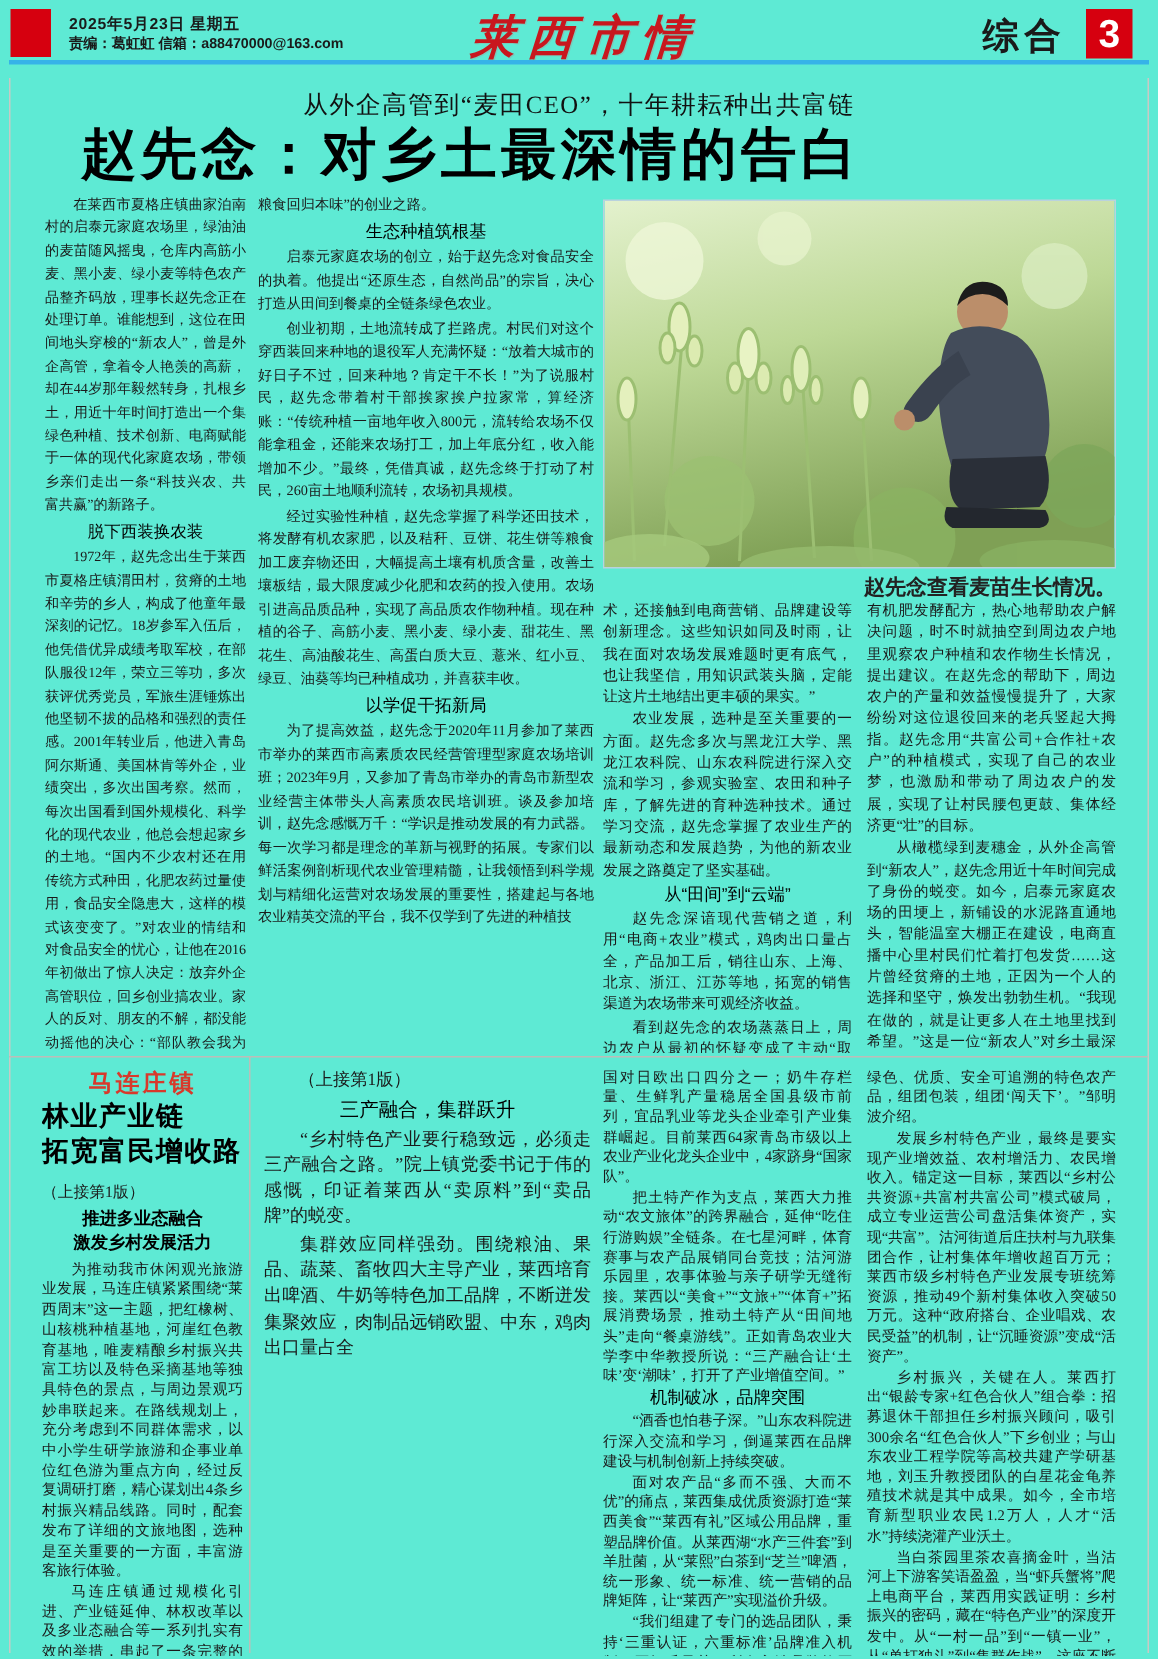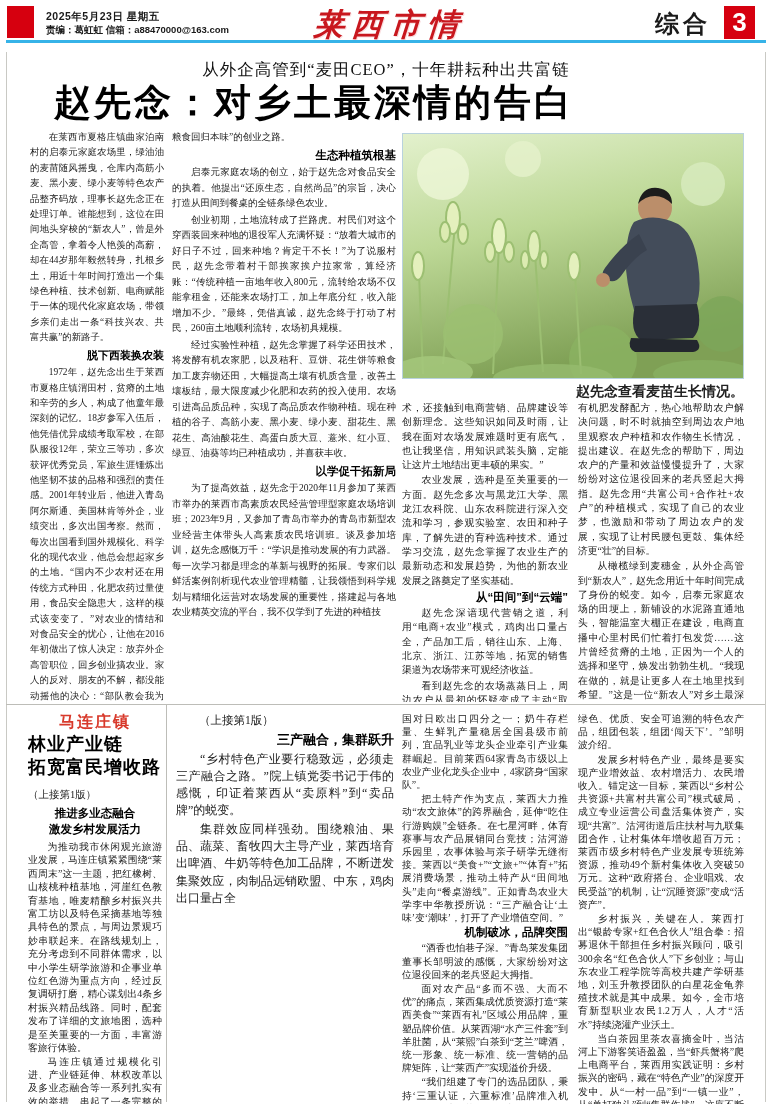--- a/index.html
+++ b/index.html
@@ -1,16 +1,16 @@
 <!DOCTYPE html>
 <html><head>
 <meta charset="utf-8">
 <style>
   html,body{margin:0;padding:0;background:#e8e8e4;}
-  .page{position:relative;width:772px;height:1106px;background:#ffffff;overflow:hidden;
+  .page{position:relative;width:772px;height:1106px;background:#5eead4;overflow:hidden;
         font-family:"Liberation Serif","DejaVu Serif",serif;color:#1a1a1a;}
   
   .edge-v{position:absolute;top:52px;bottom:4px;width:1px;background:#c9c9c4;}
   
   .red-block{position:absolute;background:#d6000f;}
   .blue-rule{position:absolute;left:6px;right:6px;top:40px;height:3px;background:#36b3e8;}
   .date-block{position:absolute;left:46px;top:9px;font-family:"Liberation Sans","DejaVu Sans",sans-serif;}
   .date-line{font-size:10.5px;font-weight:bold;letter-spacing:.5px;line-height:14px;}
   .editor-line{font-size:9.5px;font-weight:bold;line-height:13px;}
   .masthead{position:absolute;left:250px;top:4px;width:280px;text-align:center;
@@ -25,22 +25,22 @@
   
   .kicker{position:absolute;left:0;top:59px;width:772px;text-align:center;
     font-size:16.5px;letter-spacing:1px;color:#111;}
   .headline{position:absolute;left:0;top:78px;width:628px;text-align:center;
     font-family:"Liberation Sans","DejaVu Sans",sans-serif;font-weight:900;
     font-size:37px;letter-spacing:3px;color:#000;}
   
   .col{position:absolute;overflow:hidden;text-align:justify;}
   .col p{margin:0 0 1px 0;text-indent:2em;}
   .col p.cont{text-indent:0;}
-  .colhead{margin:2px 0 2px 0;text-align:right;font-family:"Liberation Sans","DejaVu Sans",sans-serif;
-    font-weight:bold;color:#000;text-indent:0;}
+  .colhead{margin:2px 0 2px 0;text-align:center;font-family:"Liberation Sans","DejaVu Sans",sans-serif;
+    font-weight:normal;color:#000;text-indent:0;}
   .c-main1{left:30px;top:130px;width:134px;height:572px;font-size:9.4px;line-height:15.4px;}
   .c-main1 .colhead{font-size:11px;}
   .c-main2{left:172px;top:130px;width:224px;height:572px;font-size:9.5px;line-height:15.5px;}
   .c-main2 .colhead{font-size:11.5px;}
   .c-mainA,.c-mainB{top:401px;width:166px;height:301px;font-size:9.8px;line-height:14.3px;}
   .c-mainA{left:402px;}
   .c-mainB{left:578px;}
   .c-mainA .colhead{font-size:11.5px;}
   
   .photo{position:absolute;left:402px;top:133px;width:342px;height:246px;border:1px solid #b9d2de;box-sizing:border-box;}
@@ -227,21 +227,21 @@
         <p>集群效应同样强劲。围绕粮油、果品、蔬菜、畜牧四大主导产业，莱西培育出啤酒、牛奶等特色加工品牌，不断迸发集聚效应，肉制品远销欧盟、中东，鸡肉出口量占全</p>
       </div>
   </div>
   <div class="col c-r2">
     <p class="cont">国对日欧出口四分之一；奶牛存栏量、生鲜乳产量稳居全国县级市前列，宜品乳业等龙头企业牵引产业集群崛起。目前莱西64家青岛市级以上农业产业化龙头企业中，4家跻身“国家队”。</p>
     <div>
         <p>把土特产作为支点，莱西大力推动“农文旅体”的跨界融合，延伸“吃住行游购娱”全链条。在七星河畔，体育赛事与农产品展销同台竞技；沽河游乐园里，农事体验与亲子研学无缝衔接。莱西以“美食+”“文旅+”“体育+”拓展消费场景，推动土特产从“田间地头”走向“餐桌游线”。正如青岛农业大学李中华教授所说：“三产融合让‘土味’变‘潮味’，打开了产业增值空间。”</p>
       </div>
     <h4 class="colhead">机制破冰，品牌突围</h4>
     <div>
-        <p>“酒香也怕巷子深。”青岛莱发集团董事长邹明波的感慨，大家纷纷对这位退役回来的老兵竖起大拇指。</p>
+        <p>“酒香也怕巷子深。”山东农科院进行深入交流和学习，倒逼莱西在品牌建设与机制创新上持续突破。</p>
         <p>面对农产品“多而不强、大而不优”的痛点，莱西集成优质资源打造“莱西美食”“莱西有礼”区域公用品牌，重塑品牌价值。从莱西湖“水产三件套”到羊肚菌，从“莱熙”白茶到“芝兰”啤酒，统一形象、统一标准、统一营销的品牌矩阵，让“莱西产”实现溢价升级。</p>
         <p>“我们组建了专门的选品团队，秉持‘三重认证，六重标准’品牌准入机制，严把质量关，所有入选品牌均严格按照‘公平、公开、无偿’原则推选，严选</p>
       </div>
   </div>
   <div class="col c-r3">
     <p class="cont">绿色、优质、安全可追溯的特色农产品，组团包装，组团‘闯天下’。”邹明波介绍。</p>
     <div>
         <p>发展乡村特色产业，最终是要实现产业增效益、农村增活力、农民增收入。锚定这一目标，莱西以“乡村公共资源+共富村共富公司”模式破局，成立专业运营公司盘活集体资产，实现“共富”。沽河街道后庄扶村与九联集团合作，让村集体年增收超百万元；莱西市级乡村特色产业发展专班统筹资源，推动49个新村集体收入突破50万元。这种“政府搭台、企业唱戏、农民受益”的机制，让“沉睡资源”变成“活资产”。</p>
         <p>乡村振兴，关键在人。莱西打出“银龄专家+红色合伙人”组合拳：招募退休干部担任乡村振兴顾问，吸引300余名“红色合伙人”下乡创业；与山东农业工程学院等高校共建产学研基地，刘玉升教授团队的白星花金龟养殖技术就是其中成果。如今，全市培育新型职业农民1.2万人，人才“活水”持续浇灌产业沃土。</p>
         <p>当白茶园里茶农喜摘金叶，当沽河上下游客笑语盈盈，当“虾兵蟹将”爬上电商平台，莱西用实践证明：乡村振兴的密码，藏在“特色产业”的深度开发中。从“一村一品”到“一镇一业”，从“单打独斗”到“集群作战”，这座不断进击的北方县城，正以特色产业为笔，绘就强村致富的新图景。</p>

